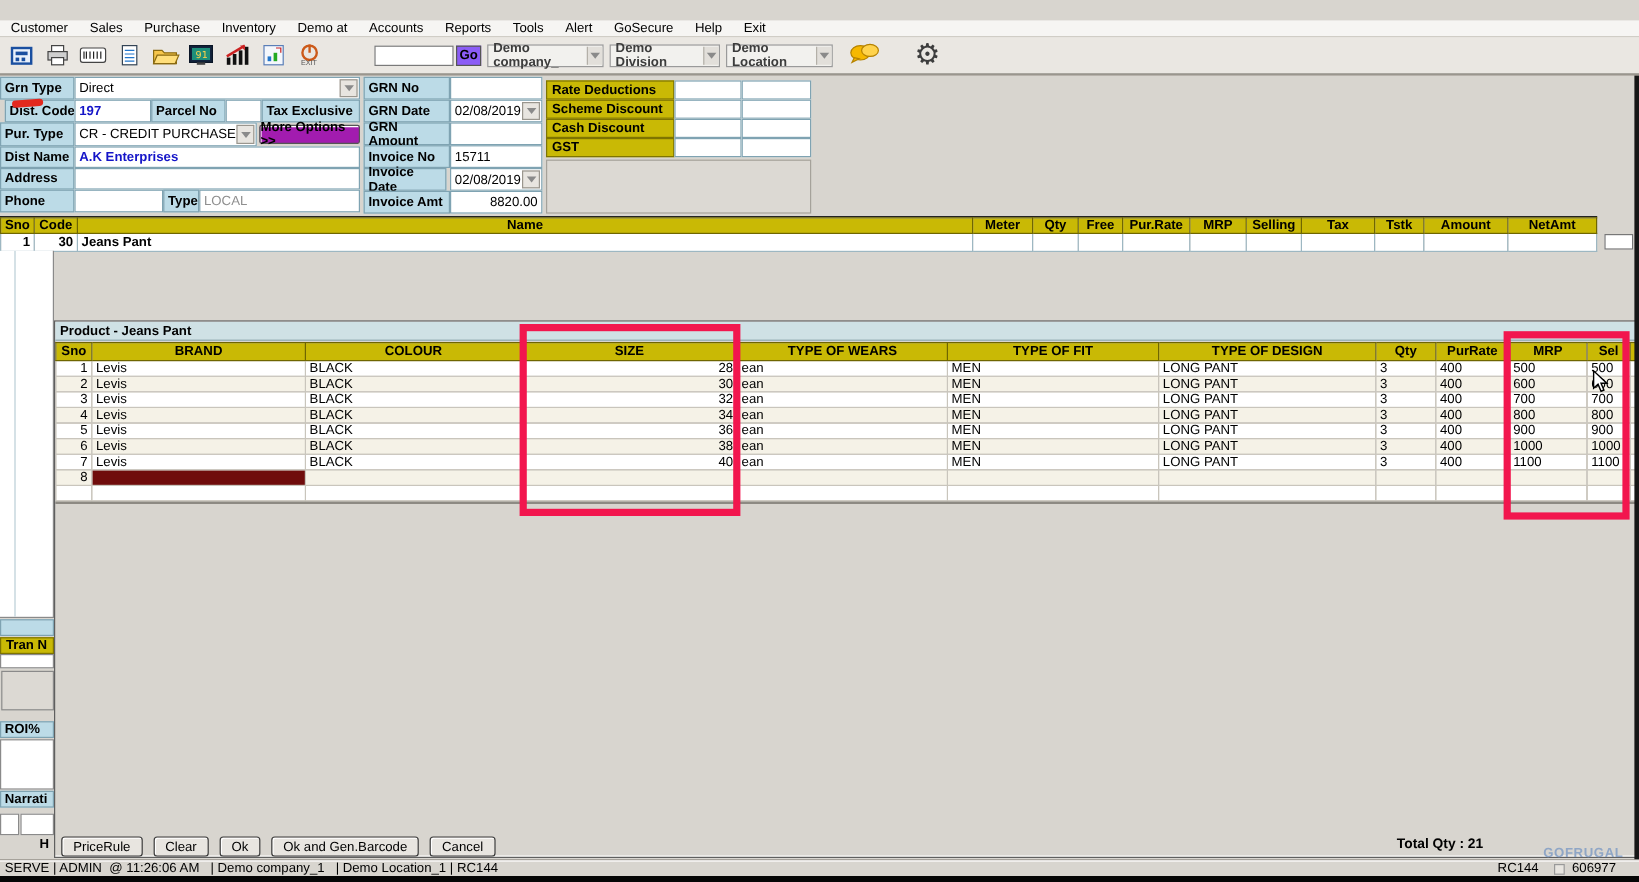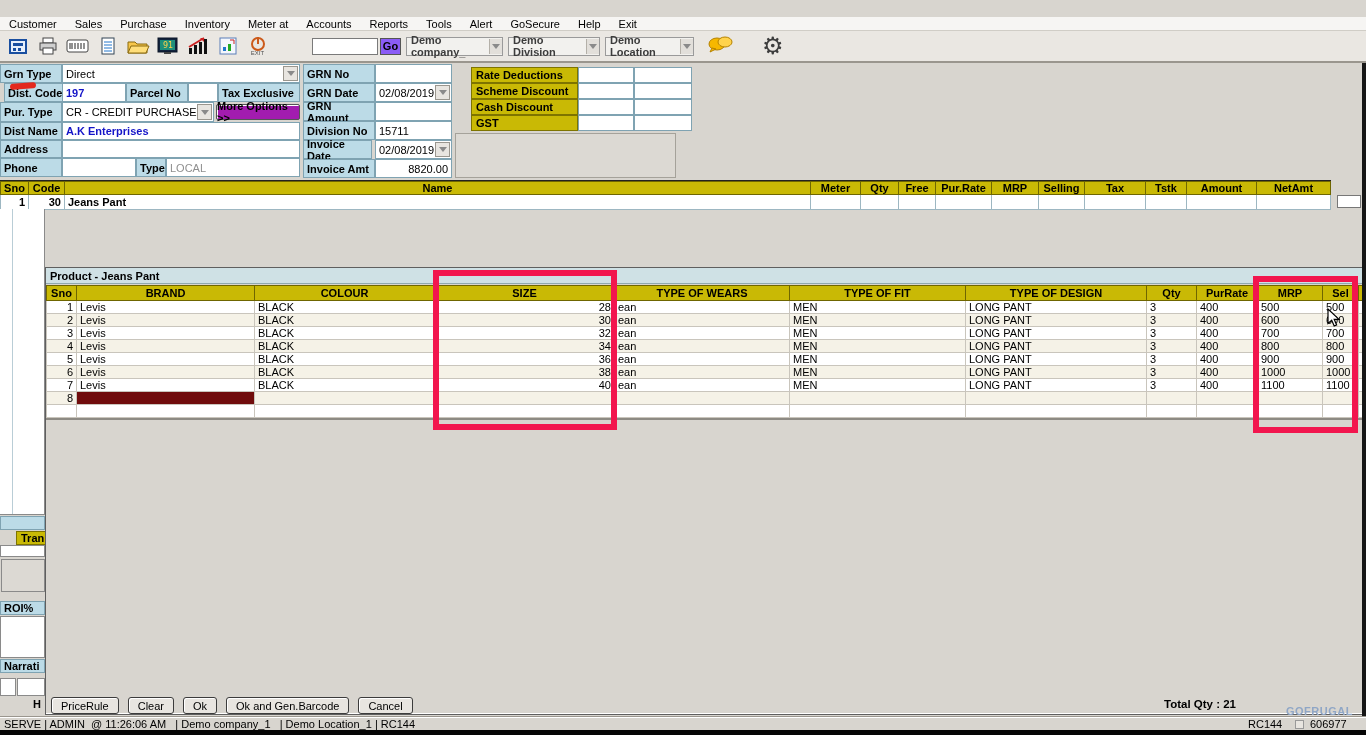--- a/index.html
+++ b/index.html
@@ -38,21 +38,21 @@
   .tri { width:0; height:0; border-left:4px solid transparent; border-right:4px solid transparent; border-top:5px solid #8a8a8a; }
   .chaticon { margin-left:12px; }
   .gearicon { margin-left:28px; font-size:24px; line-height:24px; color:#3d3d3d; }
   
   .lbl { position:absolute; background:#bcdbe7; border:1px solid #7fa3b2; font-weight:bold; display:flex; align-items:center; padding-left:3px; }
   .box { position:absolute; background:#fff; border:1px solid #7fa3b2; display:flex; align-items:center; padding:0 3px; }
   .combo .arrbtn { position:absolute; right:1px; top:1px; bottom:1px; width:15px; background:#e8e5e0; border:1px solid #9a968e; display:flex; align-items:center; justify-content:center; }
   .bluetext { color:#1414c8; font-weight:bold; }
   .graytext { color:#8f8f8f; }
   .btn3d { position:absolute; background:#a21caf; border:1px solid #555; border-radius:2px; box-shadow:inset 1px 1px 0 #fff; display:flex; align-items:center; justify-content:center;font-weight:bold; }
-  .ylbl { position:absolute; background:#c9b905; border:1px solid #7e7400; font-weight:bold; display:flex; align-items:center; padding-left:4px;margin-left:16px; }
+  .ylbl { position:absolute; background:#c9b905; border:1px solid #7e7400; font-weight:bold; display:flex; align-items:center; padding-left:4px; }
   .redmark { position:absolute; left:10px; top:83px; width:26px; height:6px; background:#e3281e; border-radius:4px; transform:rotate(-4deg); }
   
   .itemgrid { position:absolute; left:0; top:180px; border-top:1px solid #222; }
   .itemgrid table { border-collapse:collapse; table-layout:fixed; width:1330px; }
   .itemgrid th { background:#c9b905; border:1px solid #6f6600; font-weight:bold; font-size:11px; height:13px; padding:0 2px; text-align:center; overflow:hidden; white-space:nowrap; }
   .itemgrid td { background:#fff; border:1px solid #9db7c2; height:15px; font-weight:bold; padding:0 3px; overflow:hidden; white-space:nowrap; }
   .itemgrid td.num { text-align:right; }
   .stub { position:absolute; background:#fff; border:1px solid #777; }
   
   .popup { position:absolute; left:45px; top:267px; width:1321px; height:448px; background:#d8d5cf; border:1px solid #5f5f5f; box-shadow:-1px -1px 0 #fff inset; overflow:hidden; }
@@ -88,21 +88,21 @@
 <div class="screen">
 
 
   <div class="menubar">
     <ul>
 
     <li>Customer</li>
         <li>Sales</li>
         <li>Purchase</li>
         <li>Inventory</li>
-        <li>Meter at</li>
+        <li>Demo at</li>
         <li>Accounts</li>
         <li>Reports</li>
         <li>Tools</li>
         <li>Alert</li>
         <li>GoSecure</li>
         <li>Help</li>
         <li>Exit</li>
       </ul>
   </div>
 
@@ -278,21 +278,21 @@
       <span class="arrbtn">
         <span class="tri"></span>
       </span>
     </div>
 
   <div class="lbl" style="left:303px;top:102px;width:72px;height:19px">GRN Amount</div>
   <div class="box" style="left:375px;top:102px;width:77px;height:19px">
       <span></span>
     </div>
 
-  <div class="lbl" style="left:303px;top:121px;width:72px;height:19px">Division No</div>
+  <div class="lbl" style="left:303px;top:121px;width:72px;height:19px">Invoice No</div>
   <div class="box" style="left:375px;top:121px;width:77px;height:19px">
       <span>15711</span>
     </div>
 
   <div class="lbl" style="left:303px;top:140px;width:69px;height:19px">Invoice Date</div>
   <div class="box combo" style="left:375px;top:140px;width:77px;height:19px">
       <span>02/08/2019</span>
       <span class="arrbtn">
         <span class="tri"></span>
       </span>

